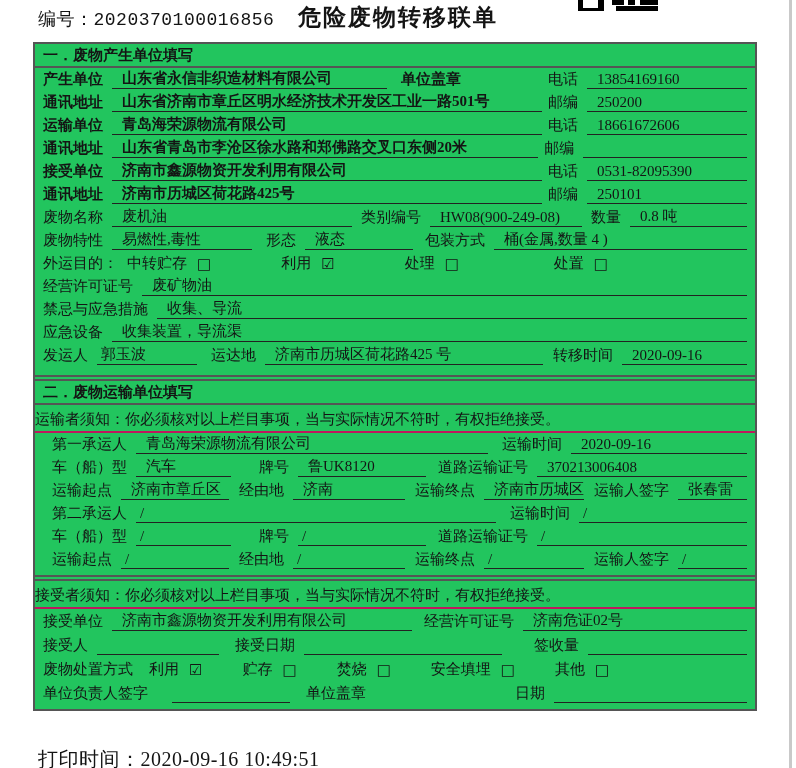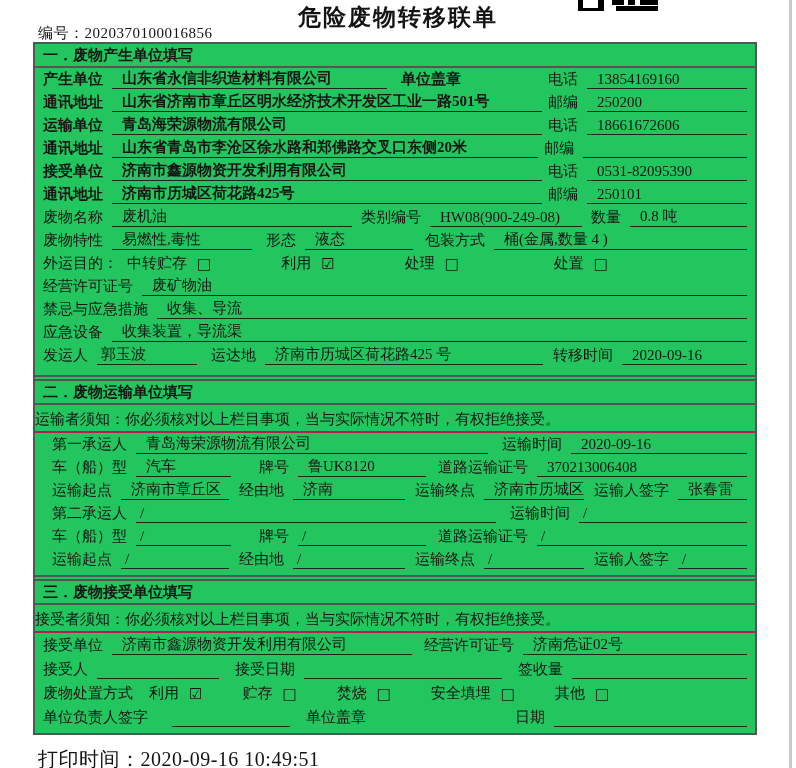--- a/index.html
+++ b/index.html
@@ -3,21 +3,21 @@
 <meta charset="utf-8">
 <style>
   * { margin:0; padding:0; box-sizing:border-box; }
   html,body { width:796px; height:768px; background:#ffffff; overflow:hidden; }
   body { font-family:"Liberation Serif","DejaVu Serif",serif; color:#141414; font-size:15px; }
   .page { position:relative; width:796px; height:768px; }
   .page-edge { position:absolute; right:4px; top:0; width:3px; height:768px; background:#c9c9c9; }
 
   
   .hdr { position:relative; height:42px; }
-  .serial { position:absolute; left:38px; top:24px; font-size:15px; letter-spacing:0.5px; }
+  .serial { position:absolute; left:38px; top:7px; font-size:18px; letter-spacing:0.5px;font-family:Liberation Mono, monospace; }
   .doc-title { position:absolute; left:0; right:0; top:2px; text-align:center;
                font-family:"DejaVu Sans","Liberation Sans",sans-serif;
                font-weight:bold; font-size:23px; letter-spacing:2px; }
   .qr { position:absolute; left:578px; top:0; }
 
   
   .tbl { position:absolute; left:33px; top:42px; width:724px; border:2px solid #555; background:#22c55e; }
   .sec { }
   .sec + .sec { border-top:2px solid #555; margin-top:2px; }
   .sec:not(:last-child) { border-bottom:2px solid #555; }
@@ -241,36 +241,35 @@
         <span class="lbl" style="margin-left:10px">经由地</span>
         <span class="val ctr" style="width:112px">/</span>
         <span class="lbl" style="margin-left:10px">运输终点</span>
         <span class="val ctr" style="width:100px">/</span>
         <span class="lbl" style="margin-left:10px">运输人签字</span>
         <span class="val ctr fill">/</span>
       </div>
     </div>
 
     <div class="sec s3">
-      <div class="sec-h">三．废物接受单位填写</div>
       <div class="notice">接受者须知：你必须核对以上栏目事项，当与实际情况不符时，有权拒绝接受。</div>
 
       <div class="row">
         <span class="lbl">接受单位</span>
         <span class="val" style="width:300px">济南市鑫源物资开发利用有限公司</span>
         <span class="lbl" style="margin-left:12px">经营许可证号</span>
         <span class="val fill">济南危证02号</span>
       </div>
 
       <div class="row">
         <span class="lbl">接受人</span>
         <span class="val" style="width:122px"></span>
         <span class="lbl" style="margin-left:16px">接受日期</span>
         <span class="val" style="width:198px"></span>
-        <span class="lbl" style="margin-left:16px">签收量</span>
+        <span class="lbl" style="margin-left:32px">签收量</span>
         <span class="val fill"></span>
       </div>
 
       <div class="row">
         <span class="lbl" style="margin-right:16px">废物处置方式</span>
         <span class="grp" style="margin-right:40px">
             <span>利用</span>
             <span class="cbx">☑</span>
           </span>
         <span class="grp" style="margin-right:40px">

